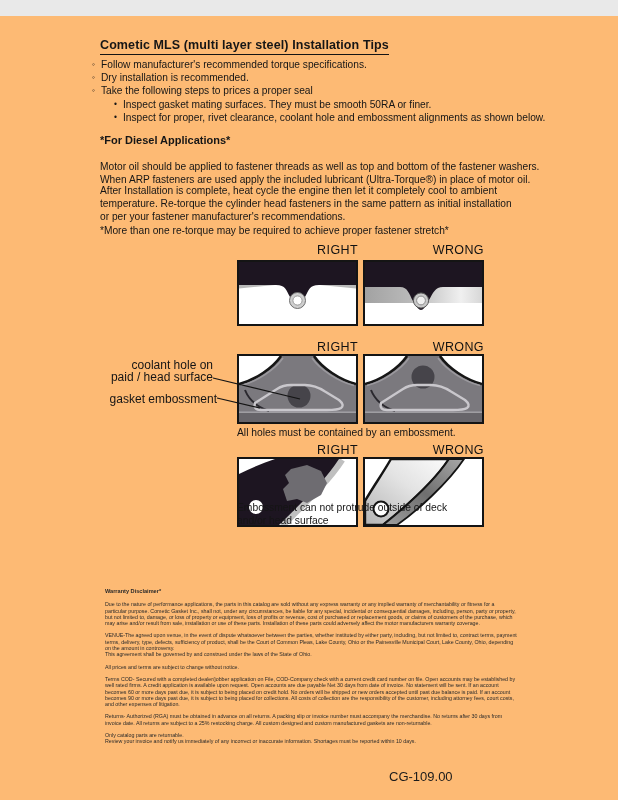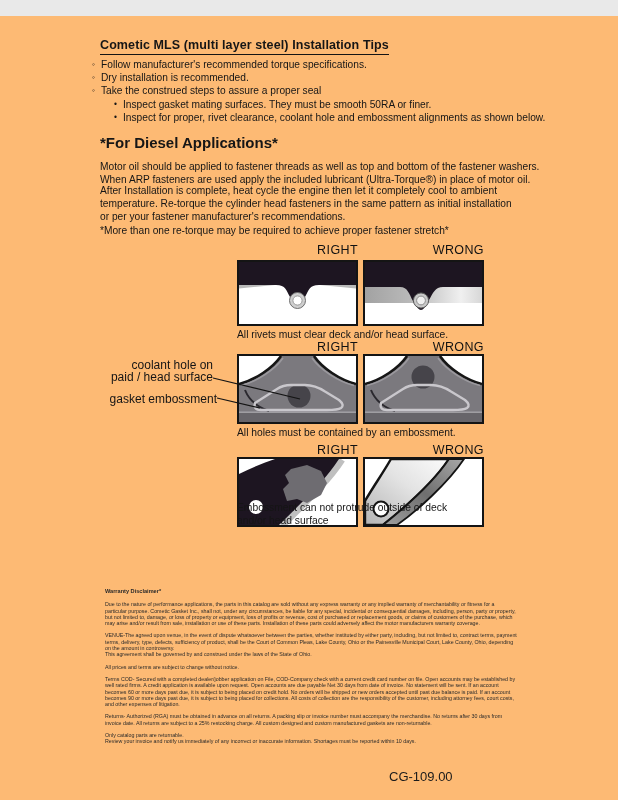--- a/index.html
+++ b/index.html
@@ -12,21 +12,21 @@
   .title{
     font-size:12.5px;font-weight:bold;letter-spacing:.1px;
     border-bottom:1.6px solid #141414;padding-bottom:2px;display:inline-block;
   }
   .body-text{font-size:10.2px;line-height:13px;}
   .pre{white-space:pre-line;}
   ul.tips{list-style:none;margin:0;padding:0;font-size:10.2px;line-height:13.2px;}
   ul.tips li{position:relative;padding-left:9px;}
   ul.tips li .mark{position:absolute;left:0;top:0;font-size:8.5px;line-height:13.2px;}
   ul.tips li.sub{margin-left:22px;}
-  .section-head{font-size:15px;font-weight:bold;}
+  .section-head{font-size:11px;font-weight:bold;}
   .rw-head{font-size:12.5px;letter-spacing:.4px;text-align:right;color:#121212;}
   .panel{border:2px solid #141414;background:#fff;display:block;}
   .caption{font-size:10.3px;line-height:12.5px;color:#151515;}
   .diagram-label{font-size:12px;line-height:11.5px;text-align:right;color:#151515;}
   .warranty{font-size:5.3px;line-height:6.3px;color:#2a2a2a;width:412px;}
   .warranty p{margin:0 0 6px 0;}
   .warranty .w-head{font-weight:bold;font-size:5.6px;margin-bottom:7px;}
   .doc-num{font-size:13px;color:#1b1b1b;}
   svg{display:block;}
 </style>
@@ -35,21 +35,21 @@
 
 <div class="page">
 
   <div class="abs" style="left:100px;top:19px;">
     <span class="title">Cometic MLS (multi layer steel) Installation Tips</span>
   </div>
 
   <ul class="tips abs" style="left:92px;top:42px;width:470px;">
     <li><span class="mark">◦</span><span>Follow manufacturer's recommended torque specifications.</span></li>
     <li><span class="mark">◦</span><span>Dry installation is recommended.</span></li>
-    <li><span class="mark">◦</span><span>Take the construed steps to assure a proper seal</span></li>
+    <li><span class="mark">◦</span><span>Take the following steps to prices a proper seal</span></li>
     <li class="sub"><span class="mark">•</span><span>Inspect gasket mating surfaces.  They must be smooth 50RA or finer.</span></li>
     <li class="sub"><span class="mark">•</span><span>Inspect for proper, rivet clearance, coolant hole and embossment alignments as shown below.</span></li>
   </ul>
 
   <div class="abs section-head" style="left:100px;top:118px;">*For Diesel Applications*</div>
   <div class="abs body-text pre" style="left:100px;top:144px;width:460px;">Motor oil should be applied to fastener threads as well as top and bottom of the fastener washers.
 When ARP fasteners are used apply the included lubricant (Ultra-Torque®) in place of motor oil.</div>
   <div class="abs body-text pre" style="left:100px;top:168px;width:460px;">After Installation is complete, heat cycle the engine then let it completely cool to ambient
 temperature. Re-torque the cylinder head fasteners in the same pattern as initial installation
 or per your fastener manufacturer's recommendations.</div>
@@ -76,21 +76,20 @@
           <stop offset="1" stop-color="#d7d7d7"></stop>
       </linearGradient>
     </defs>
     <rect width="117" height="62" fill="#ffffff"></rect>
     <rect x="0" y="25" width="117" height="16" fill="url(#g1)"></rect>
     <path d="M0,0 H117 V25 H78 C70,25 68,31 64,38 Q59,48 56,48 Q53,48 48,39 C44,32 43,25 35,25 H0 Z" fill="#1d1521"></path>
     <circle cx="56" cy="38.5" r="7.6" fill="#c9c9c9" stroke="#555555" stroke-width="1"></circle>
     <circle cx="56" cy="38.5" r="4.4" fill="#f0f0f0" stroke="#8d8d8d" stroke-width="1"></circle>
   </svg>
 
-  <div class="abs caption" style="left:237px;top:313px;width:280px;">All rivets must clear deck and/or head surface.</div>
 
   <div class="abs rw-head" style="left:237px;top:324px;width:121px;">RIGHT</div>
   <div class="abs rw-head" style="left:363px;top:324px;width:121px;">WRONG</div>
 
   <div class="abs diagram-label" style="left:100px;top:344px;width:113px;">
     <div>coolant hole on</div>
     <div>paid / head surface</div>
   </div>
   <div class="abs diagram-label" style="left:100px;top:378px;width:117px;">gasket embossment</div>
 

